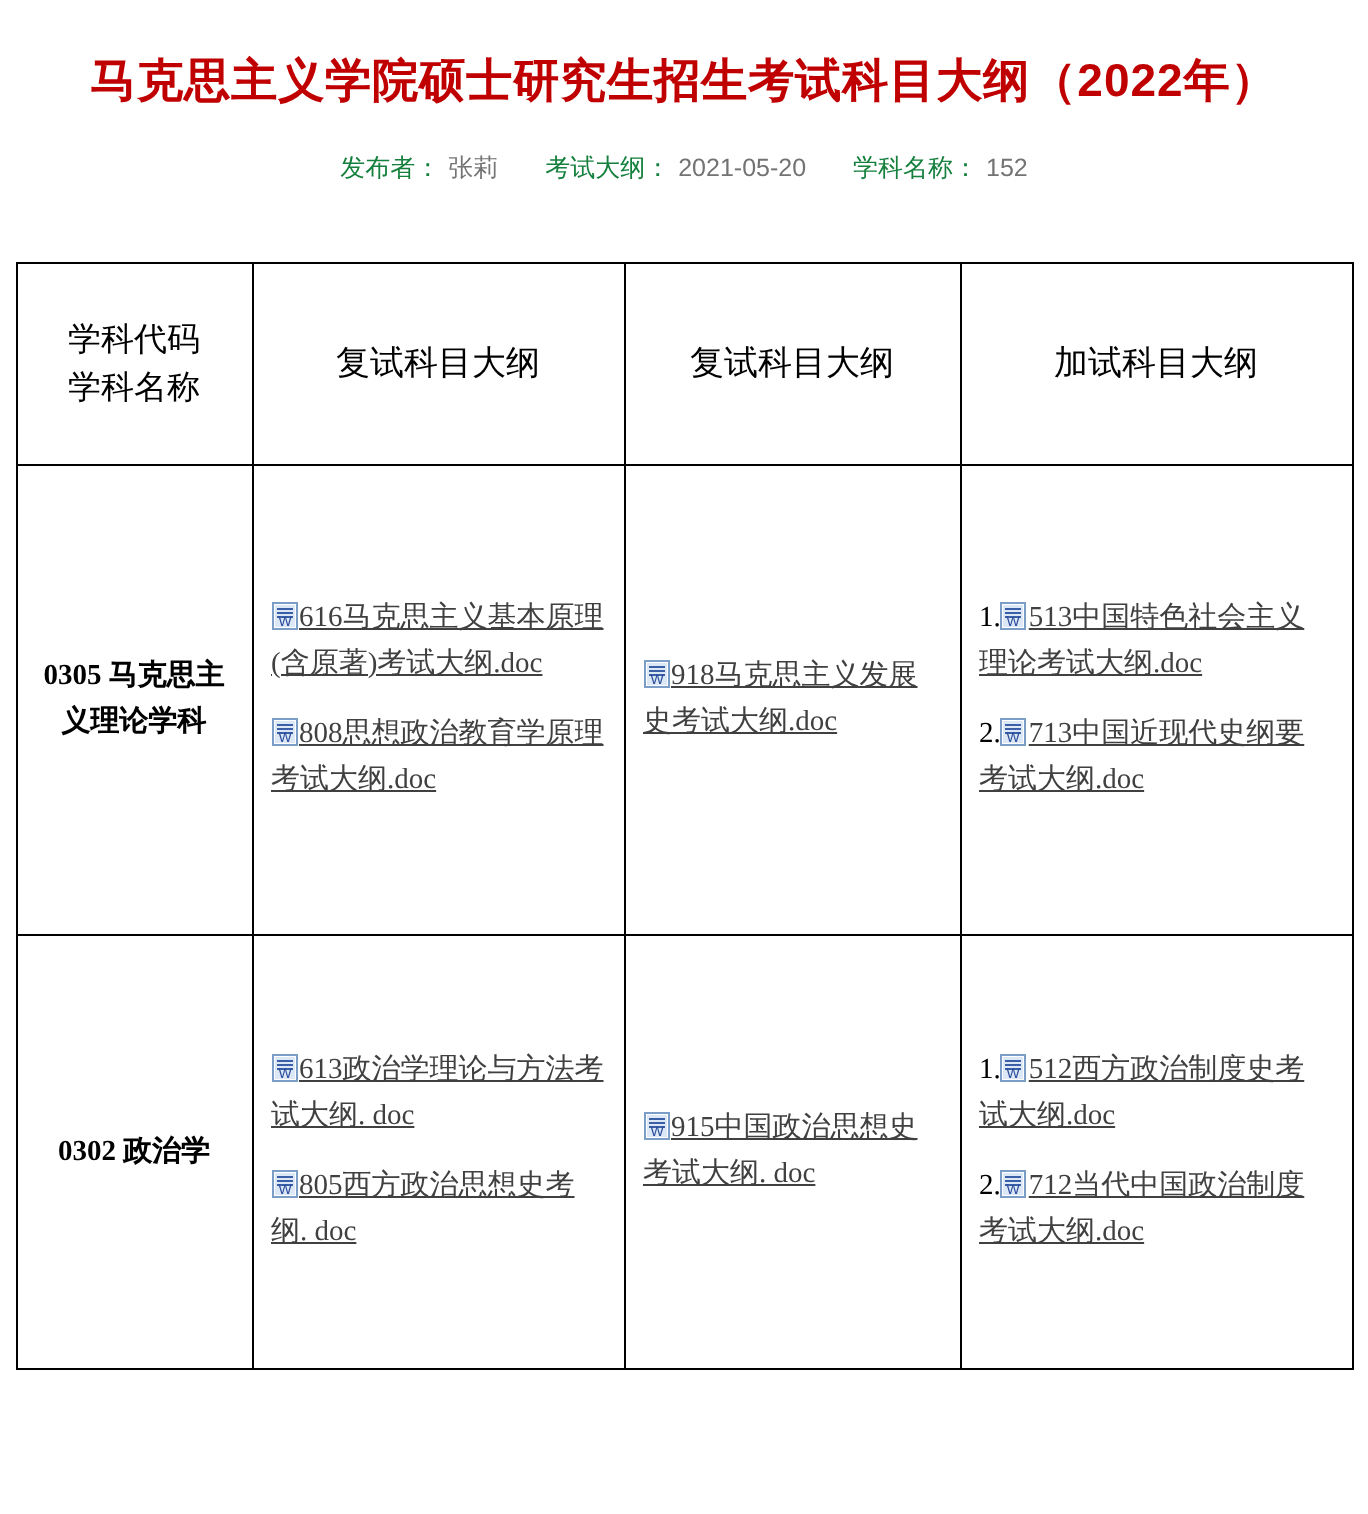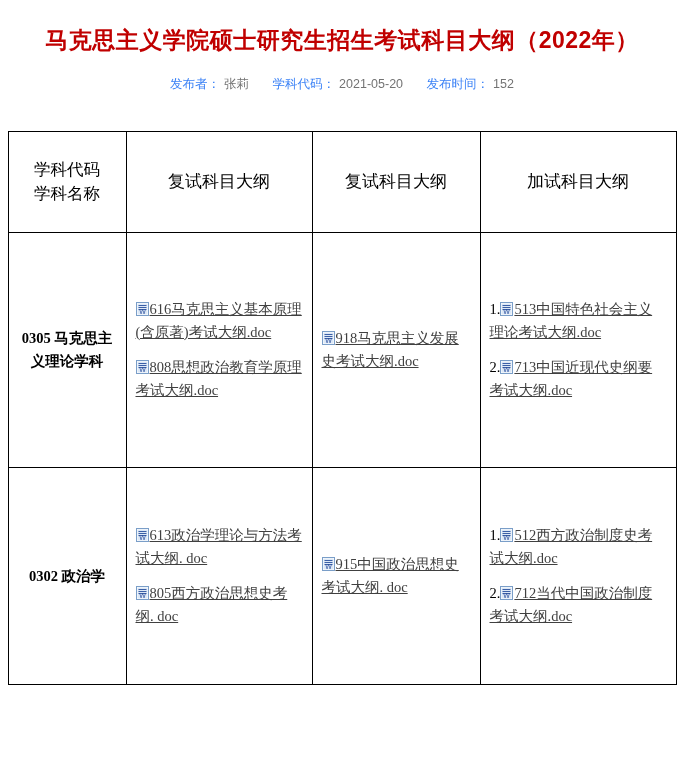--- a/index.html
+++ b/index.html
@@ -34,21 +34,21 @@
     text-align: center;
     color: #555555;
     font-family: "Liberation Sans", sans-serif;
     font-size: 12.5px;
     margin-top: 20px;
   }
   .meta span.item {
     margin: 0 10px;
     white-space: nowrap;
   }
-  .meta .label { color: #3b82f6; }
+  .meta .label { color: #15803d; }
   .meta .value { color: #737373; margin-left: 4px; }
 
   table.outline {
     border-collapse: collapse;
     margin: 38px auto 0 auto;
     width: 610px;
     table-layout: fixed;
   }
   table.outline td, table.outline th {
     border: 1px solid #000000;
@@ -108,22 +108,22 @@
 </style>
 </head>
 <body>
 
 <div class="page">
 
   <div class="title">马克思主义学院硕士研究生招生考试科目大纲（2022年）</div>
 
   <div class="meta">
     <span class="item"><span class="label">发布者：</span><span class="value">张莉</span></span>
-    <span class="item"><span class="label">学科代码：</span><span class="value">2021-05-20</span></span>
-    <span class="item"><span class="label">发布时间：</span><span class="value">152</span></span>
+    <span class="item"><span class="label">考试大纲：</span><span class="value">2021-05-20</span></span>
+    <span class="item"><span class="label">学科名称：</span><span class="value">152</span></span>
   </div>
 
   <table class="outline">
     <colgroup>
       <col class="col1">
         <col class="col2">
         <col class="col3">
         <col class="col4">
     </colgroup>
     <thead>

